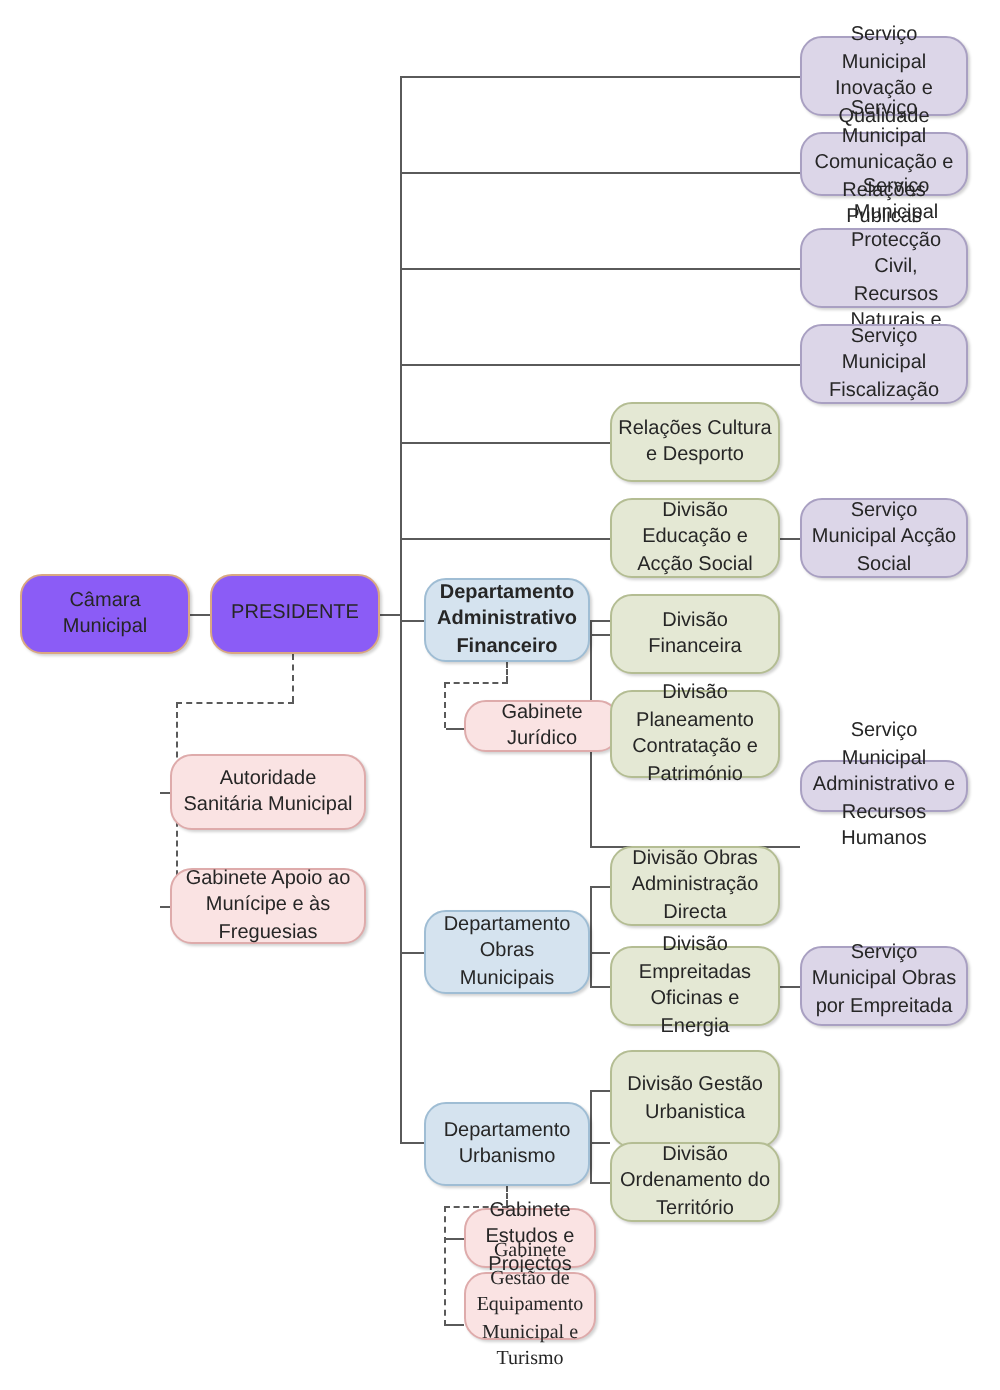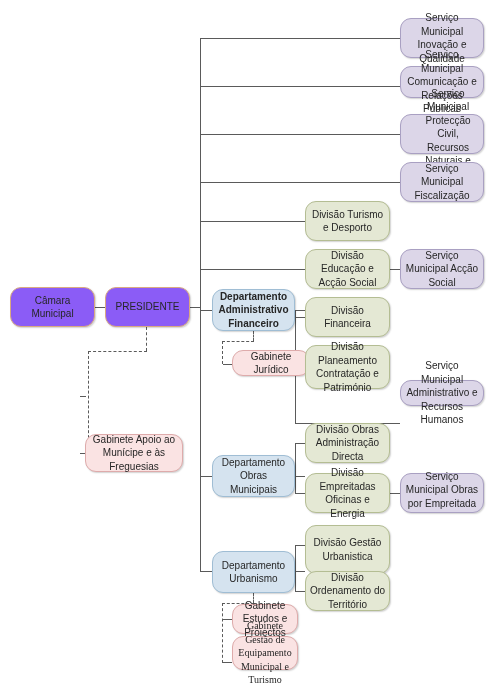--- a/index.html
+++ b/index.html
@@ -119,21 +119,21 @@
       <span>Serviço Municipal Comunicação e Relações Publicas</span>
     </div>
   <div class="node c-purple" style="left:400px;top:114px;width:84px;height:40px;padding-left:15px;">
       <span>Serviço Municipal Protecção Civil, Recursos Naturais e Trânsito</span>
     </div>
   <div class="node c-purple" style="left:400px;top:162px;width:84px;height:40px;">
       <span>Serviço Municipal Fiscalização</span>
     </div>
 
   <div class="node c-green" style="left:305px;top:201px;width:85px;height:40px;">
-      <span>Divisão Turismo e Desporto</span>
+      <span>Relações Cultura e Desporto</span>
     </div>
   <div class="node c-green" style="left:305px;top:249px;width:85px;height:40px;">
       <span>Divisão Educação e Acção Social</span>
     </div>
   <div class="node c-purple" style="left:400px;top:249px;width:84px;height:40px;">
       <span>Serviço Municipal Acção Social</span>
     </div>
 
   <div class="node c-blue" style="left:212px;top:289px;width:83px;height:42px;font-weight:bold;">
       <span>Departamento Administrativo Financeiro</span>
@@ -144,20 +144,23 @@
   <div class="node c-pink" style="left:232px;top:350px;width:78px;height:26px;">
       <span>Gabinete Jurídico</span>
     </div>
   <div class="node c-green" style="left:305px;top:345px;width:85px;height:44px;">
       <span>Divisão Planeamento Contratação e Património</span>
     </div>
   <div class="node c-purple" style="left:400px;top:380px;width:84px;height:26px;">
       <span>Serviço Municipal Administrativo e Recursos Humanos</span>
     </div>
 
+  <div class="node c-pink" style="left:85px;top:377px;width:98px;height:38px;">
+      <span>Autoridade Sanitária Municipal</span>
+    </div>
   <div class="node c-pink" style="left:85px;top:434px;width:98px;height:38px;">
       <span>Gabinete Apoio ao Munícipe e às Freguesias</span>
     </div>
 
   <div class="node c-blue" style="left:212px;top:455px;width:83px;height:42px;">
       <span>Departamento Obras Municipais</span>
     </div>
   <div class="node c-green" style="left:305px;top:423px;width:85px;height:40px;">
       <span>Divisão Obras Administração Directa</span>
     </div>

